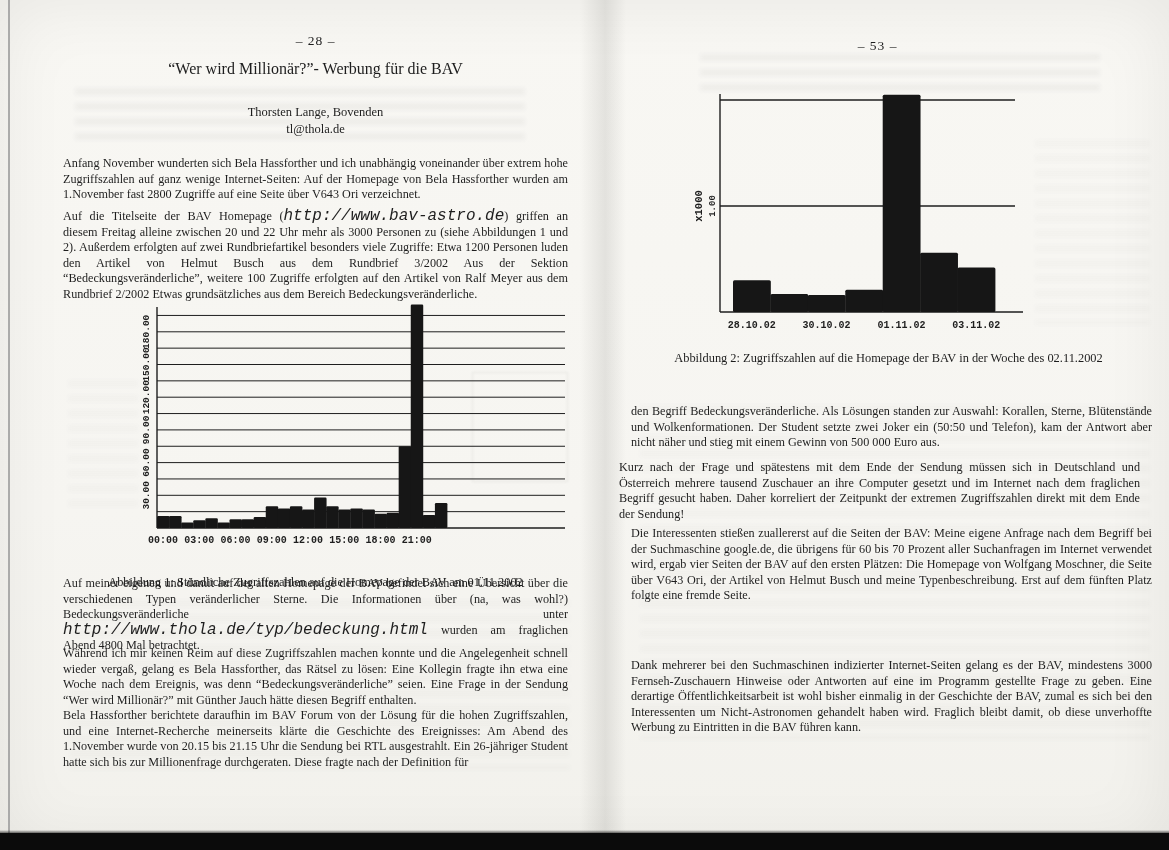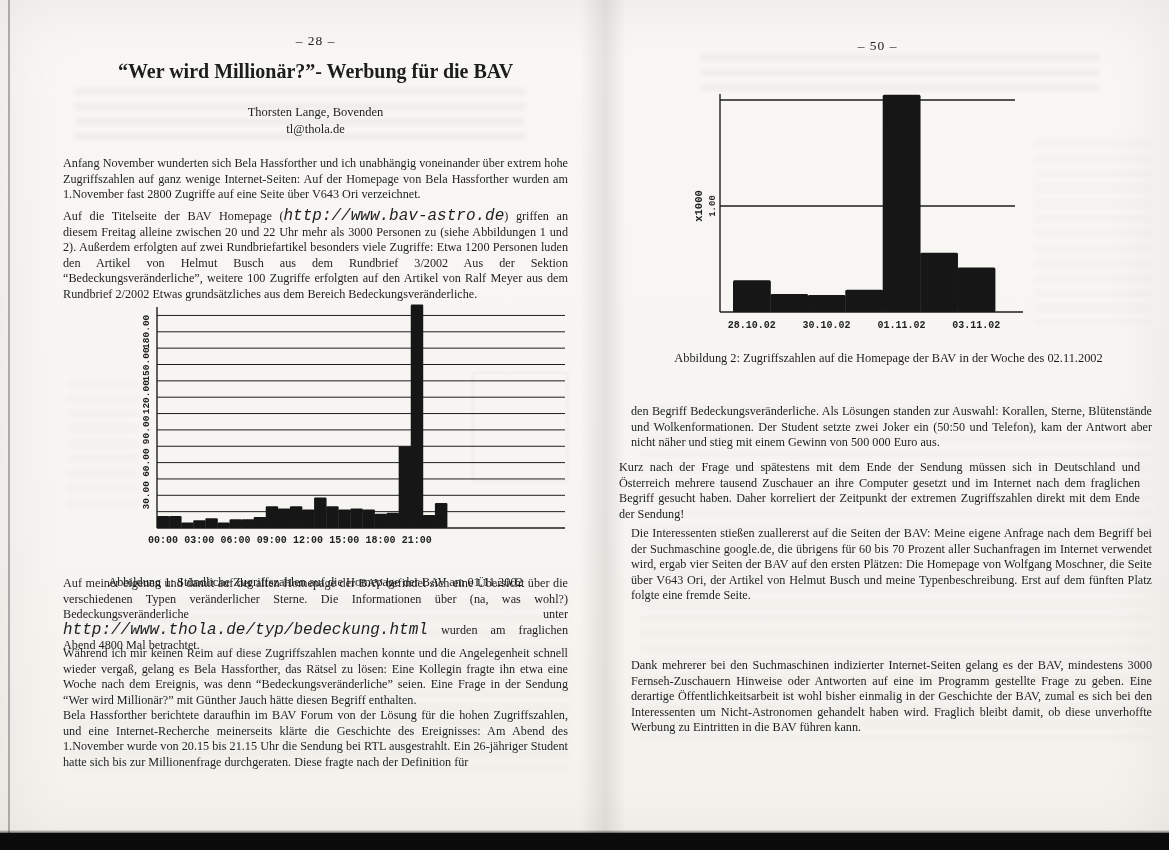--- a/index.html
+++ b/index.html
@@ -7,21 +7,21 @@
   html,body { background:#2e2e2e; }
   .scan {
     position:relative; width:1169px; height:850px; overflow:hidden;
     background:linear-gradient(180deg,#f8f7f3 0%,#f6f5f1 60%,#f2f1ec 100%);
     box-shadow: inset 0 0 70px rgba(0,0,0,0.07);
     font-family:"Liberation Serif","DejaVu Serif",serif; color:#1d1d1d;
   }
   .page { position:absolute; inset:0; }
   .abs { position:absolute; }
   .pagenum { font-size:13.5px; letter-spacing:1px; text-align:center; }
-  .title { font-size:20px; font-weight:bold; text-align:center; }
+  .title { font-size:16px; font-weight:normal; text-align:center; }
   .author, .email { font-size:12.5px; text-align:center; }
   p.body {
     font-size:12.2px; line-height:15.6px; text-align:justify;
     color:#1e1e1e;
   }
   .run-mono { font-family:"Liberation Mono","DejaVu Sans Mono",monospace; font-size:16px;font-style:italic; }
   .run-i { }
   .caption { font-size:12.4px; text-align:center; }
   svg.chart { position:absolute; overflow:visible; }
   .edge-line { position:absolute; left:8px; top:0; width:2px; height:834px; background:#9a9a9a; opacity:.8; }
@@ -119,21 +119,21 @@
         <text x="316.7916666666667" y="243" text-anchor="middle" font-size="10" font-weight="bold" fill="#1e1e1e" font-family="&quot;Liberation Mono&quot;,&quot;DejaVu Sans Mono&quot;,monospace">21:00</text>
       </svg>
     <div class="abs caption" style="left:63px; top:548px; width:505px;margin-top:27px;">Abbildung 1: Stündliche Zugriffszahlen auf die Homepage der BAV am 01.11.2002</div>
 
     <p class="abs body" style="left:63px; top:576px; width:505px;"><span>Auf meiner eigenen und damit auf der alten Homepage der BAV befindet sich eine Übersicht über die verschiedenen Typen veränderlicher Sterne. Die Informationen über (na, was wohl?) Bedeckungsveränderliche unter </span><span class="run-mono">http://www.thola.de/typ/bedeckung.html</span><span> wurden am fraglichen Abend 4800 Mal betrachtet.</span></p>
     <p class="abs body" style="left:63px; top:646px; width:505px;"><span>Während ich mir keinen Reim auf diese Zugriffszahlen machen konnte und die Angelegenheit schnell wieder vergaß, gelang es Bela Hassforther, das Rätsel zu lösen: Eine Kollegin fragte ihn etwa eine Woche nach dem Ereignis, was denn “Bedeckungsveränderliche” seien. Eine Frage in der Sendung “Wer wird Millionär?” mit Günther Jauch hätte diesen Begriff enthalten.</span></p>
     <p class="abs body" style="left:63px; top:708px; width:505px;"><span>Bela Hassforther berichtete daraufhin im BAV Forum von der Lösung für die hohen Zugriffszahlen, und eine Internet-Recherche meinerseits klärte die Geschichte des Ereignisses: Am Abend des 1.November wurde von 20.15 bis 21.15 Uhr die Sendung bei RTL ausgestrahlt. Ein 26-jähriger Student hatte sich bis zur Millionenfrage durchgeraten. Diese fragte nach der Definition für</span></p>
   </section>
 
   <section class="page">
-    <div class="abs pagenum" style="left:625px; top:38px; width:505px;">– 50 –</div>
+    <div class="abs pagenum" style="left:625px; top:38px; width:505px;">– 53 –</div>
 
     <svg id="chart2" class="chart" style="left:690px; top:86px;" width="340" height="252" viewBox="0 0 340 252">
         <line x1="30" x2="325" y1="120" y2="120" stroke="#1e1e1e" stroke-width="1.3"></line>
         <line x1="30" x2="325" y1="14" y2="14" stroke="#1e1e1e" stroke-width="1.3"></line>
         <line x1="30" x2="30" y1="8" y2="226" stroke="#1e1e1e" stroke-width="1.4"></line>
         <line x1="30" x2="333" y1="226" y2="226" stroke="#1e1e1e" stroke-width="1.4"></line>
         <rect x="43" y="194.2" width="37.82857142857143" height="31.799999999999997" fill="#161616" rx="1.5"></rect>
         <rect x="80.42857142857143" y="207.98" width="37.82857142857143" height="18.02" fill="#161616" rx="1.5"></rect>
         <rect x="117.85714285714286" y="209.04" width="37.82857142857143" height="16.96" fill="#161616" rx="1.5"></rect>
         <rect x="155.28571428571428" y="203.74" width="37.82857142857143" height="22.259999999999998" fill="#161616" rx="1.5"></rect>

